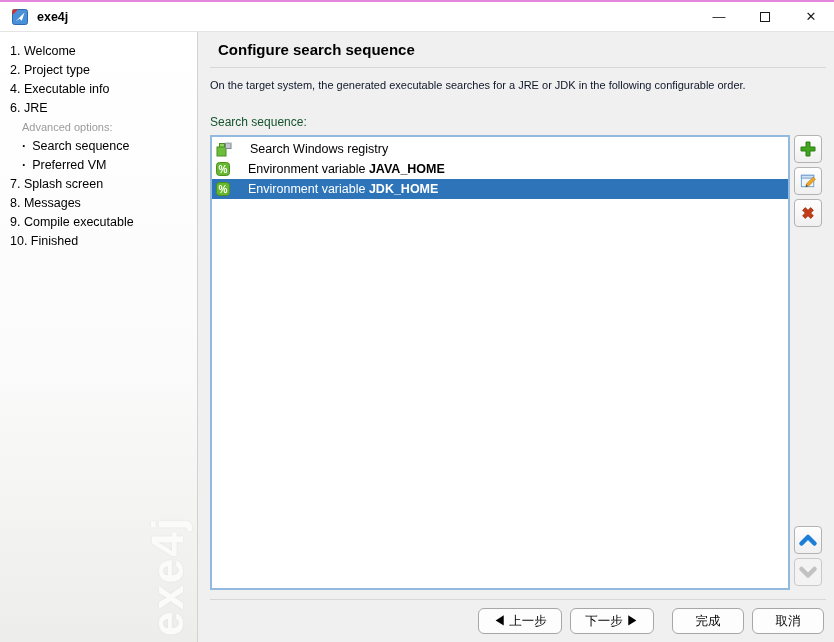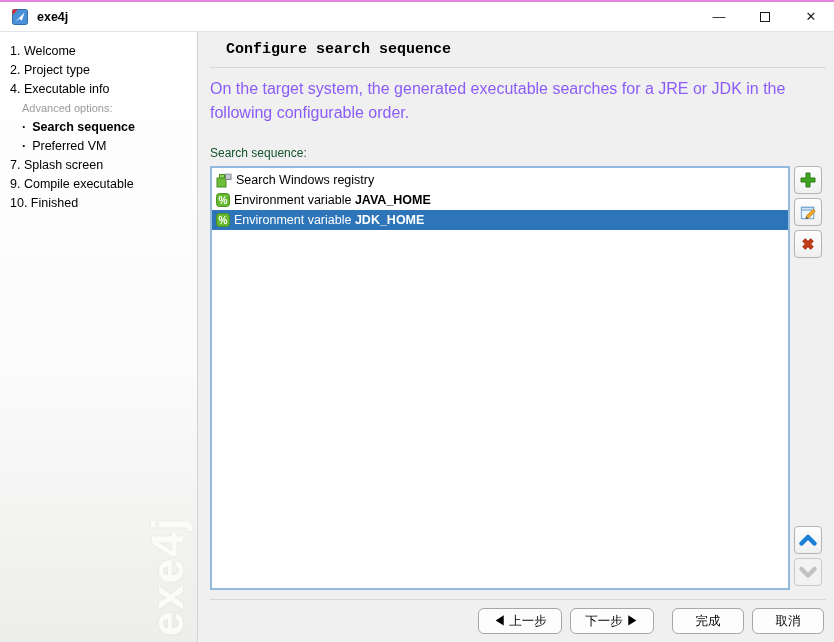--- a/index.html
+++ b/index.html
@@ -38,51 +38,51 @@
     border-right:1px solid #d2d2d2;
     background:linear-gradient(#ffffff 0%, #fbfbfb 55%, #ededeb 100%);
     padding-top:9px;
     position:relative;
     font-size:12.5px; color:#000;
   }
   .step { padding:2.5px 4px 2.5px 10px; white-space:nowrap; }
   .adv-label { color:#9b9b9b; font-size:11px; padding:4px 4px 3px 22px; }
   .sub-item { padding:2.5px 4px 2.5px 22px; display:flex; align-items:center; white-space:nowrap; }
   .sub-item .bullet { margin-right:6px; font-weight:700; }
-  .sub-item.active .label { font-weight:700; }
+  .sub-item.active .label { font-weight:400; }
   .watermark {
     position:absolute; right:4px; bottom:6px;
     writing-mode:vertical-rl; transform:rotate(180deg);
     font-size:44px; font-weight:700; letter-spacing:2px;
     color:#fbfbfa;
     text-shadow:0 0 3px rgba(0,0,0,0.06);
     user-select:none; pointer-events:none;
   }
   
   .main {
     flex:1; min-width:0;
     background:#f0f0f0;
     padding:7px 8px 8px 12px;
     display:flex; flex-direction:column;
   }
-  .page-title { font-size:15px; font-weight:700; margin:2px 0 9px 16px; color:#000;font-family:Liberation Mono, monospace; }
+  .page-title { font-size:15px; font-weight:700; margin:2px 0 9px 8px; color:#000; }
   .hr { height:1px; background:#d7d7d7; flex:0 0 1px; }
-  .desc { font-size:16px; line-height:1.5; margin-top:9px; color:#8b5cf6; padding-right:4px; }
+  .desc { font-size:11px; line-height:1.5; margin-top:9px; color:#0f172a; padding-right:4px; }
   .list-label { font-size:12px; margin:21px 0 6px 0; color:#14532d; }
   .content-row { flex:1; display:flex; min-height:0; }
   .listbox {
     flex:1; min-width:0;
     background:#fff;
     border:2px solid #93bade;
     padding-top:2px;
     overflow:hidden;
   }
   .lrow {
     height:20px; display:flex; align-items:center;
-    padding-left:4px; gap:4px;
+    padding-left:4px; gap:18px;
     font-size:12.5px; color:#000; white-space:nowrap;
   }
   .lrow svg { flex:0 0 auto; }
   .lrow.selected { background:#2d74b8; color:#fff; }
   .side-col {
     flex:0 0 32px; width:32px; margin-left:4px;
     display:flex; flex-direction:column; align-items:flex-start;
   }
   .sq-btn {
     width:28px; height:28px;
@@ -134,30 +134,32 @@
         </span>
     </div>
   </div>
 
   <div class="bodyrow">
 
     <div class="sidebar">
       <div class="step">1. Welcome</div>
       <div class="step">2. Project type</div>
       <div class="step">4. Executable info</div>
+      <div class="step">6. JRE</div>
       <div class="adv-label">Advanced options:</div>
       <div class="sub-item active">
         <span class="bullet">·</span>
         <span class="label">Search sequence</span>
       </div>
       <div class="sub-item">
         <span class="bullet">·</span>
         <span class="label">Preferred VM</span>
       </div>
       <div class="step">7. Splash screen</div>
+      <div class="step">8. Messages</div>
       <div class="step">9. Compile executable</div>
       <div class="step">10. Finished</div>
       <div class="watermark">exe4j</div>
     </div>
 
     <div class="main">
       <div class="page-title">Configure search sequence</div>
       <div class="hr"></div>
       <div class="desc">On the target system, the generated executable searches for a JRE or JDK in the following configurable order.</div>
       <div class="list-label">Search sequence:</div>

